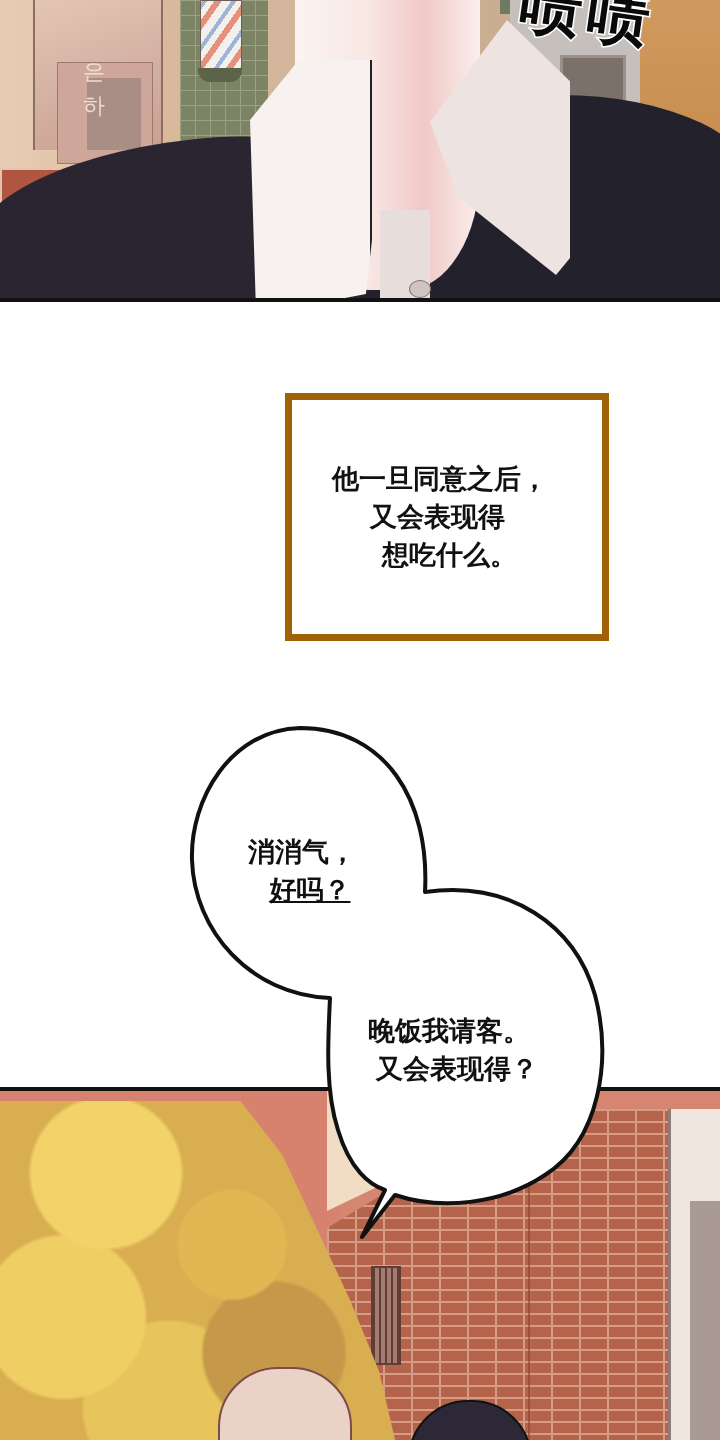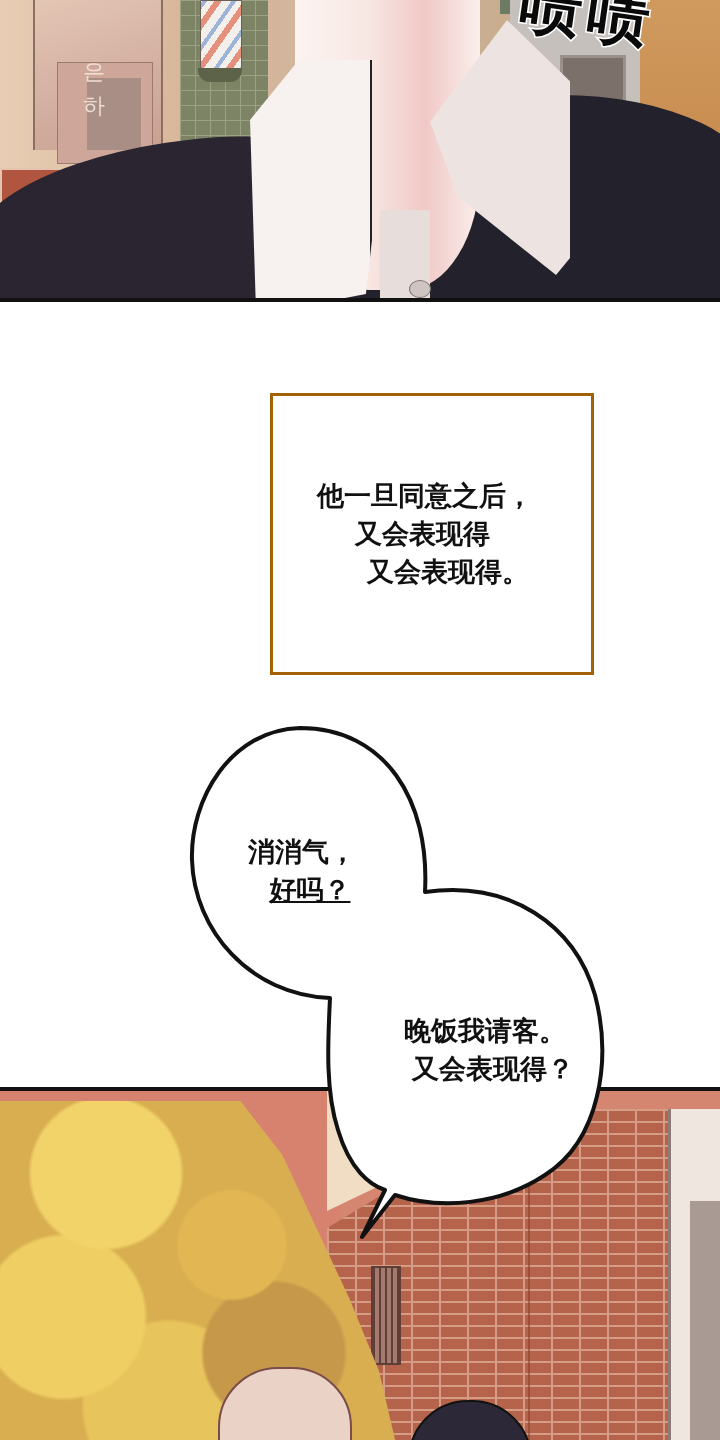--- a/index.html
+++ b/index.html
@@ -56,22 +56,22 @@
     clip-path: polygon(0 30%, 55% 0, 100% 18%, 100% 70%, 90% 75%, 20% 52%); }
   .shirt-center { position: absolute; left: 380px; top: 210px; width: 50px; height: 120px; background: #e7ddda; }
   .shirt-button { position: absolute; left: 409px; top: 280px; width: 20px; height: 16px; border-radius: 50%;
     background: #d0c4c1; border: 1px solid #7d7370; }
 
   .sfx { position: absolute; top: -30px; font-weight: 900; font-size: 62px; color: #0a0a0a;
     -webkit-text-stroke: 3px #fff; paint-order: stroke fill; letter-spacing: 6px; }
   .sfx-a { left: 520px; transform: rotate(8deg); }
 
   
-  .narration-box { position: absolute; left: 270px; top: 393px; width: 324px; height: 282px;
-    border: 3px solid #a16207; background: #fff; box-sizing: border-box;
+  .narration-box { position: absolute; left: 285px; top: 393px; width: 324px; height: 248px;
+    border: 7px solid #a16207; background: #fff; box-sizing: border-box;
     display: flex; align-items: center; justify-content: center; }
   .narration-text { font-family: "DejaVu Sans", sans-serif; font-size: 27px; line-height: 38px; color: #111; font-weight: 600;
     text-align: left; }
   .narration-text .l1 { display: block; margin-left: -14px; }
   .narration-text .l2 { display: block; margin-left: 24px; }
   .narration-text .l3 { display: block; margin-left: 36px; }
 
   
   #panel-bottom { top: 1087px; height: 353px; border-top: 4px solid #111; background: #d58670; box-sizing: border-box; }
   .sky-pink { position: absolute; left: 0; top: 0; width: 340px; height: 200px; background: #d7826f; }
@@ -97,21 +97,21 @@
       #d9ae50;
     clip-path: polygon(0 0, 62% 0, 72% 15%, 80% 35%, 88% 55%, 95% 75%, 100% 100%, 0 100%); }
   .hair-left { position: absolute; left: 218px; top: 1367px; width: 130px; height: 90px; border-radius: 60px 60px 0 0; background: #ead2c6; border: 2px solid #7a4c4a; }
   .hair-right { position: absolute; left: 408px; top: 1400px; width: 120px; height: 60px; border-radius: 60px 60px 0 0; background: #2d2838; border: 2px solid #111; }
 
   
   .bubble-svg { position: absolute; left: 0; top: 0; width: 720px; height: 1440px; pointer-events: none; }
   .bubble-text { position: absolute; font-family: "DejaVu Sans", sans-serif; font-weight: 600; color: #111; font-size: 27px; line-height: 38px; text-align: center; }
   .bt1 { left: 248px; top: 833px; }
   .bt1 .l2 { display: block; margin-left: 16px; text-decoration: underline; }
-  .bt2 { left: 396px; top: 1012px; }
+  .bt2 { left: 360px; top: 1012px; }
   .bt2 .l2 { display: block; margin-left: 16px; }
 </style>
 </head>
 <body>
 
 <div id="panel-top" class="panel">
   <div class="bg-wall"></div>
   <div class="shop-window">
     <div class="inner-door"></div>
     <div class="dark-pane"></div>
@@ -136,21 +136,21 @@
   <div class="collar-left"></div>
   <div class="collar-right"></div>
   <div class="shirt-button"></div>
   <div class="sfx sfx-a">啧啧</div>
 </div>
 
 <div class="narration-box">
   <div class="narration-text">
     <span class="l1">他一旦同意之后，</span>
     <span class="l2">又会表现得</span>
-    <span class="l3">又会表现得。</span>
+    <span class="l3">想吃什么。</span>
   </div>
 </div>
 
 <div id="panel-bottom" class="panel">
   <div class="sky-pink"></div>
   <div class="building-cream"></div>
   <div class="brick-wall"></div>
   <div class="brick-corner"></div>
   <div class="vent"></div>
   <div class="door-frame"></div>

